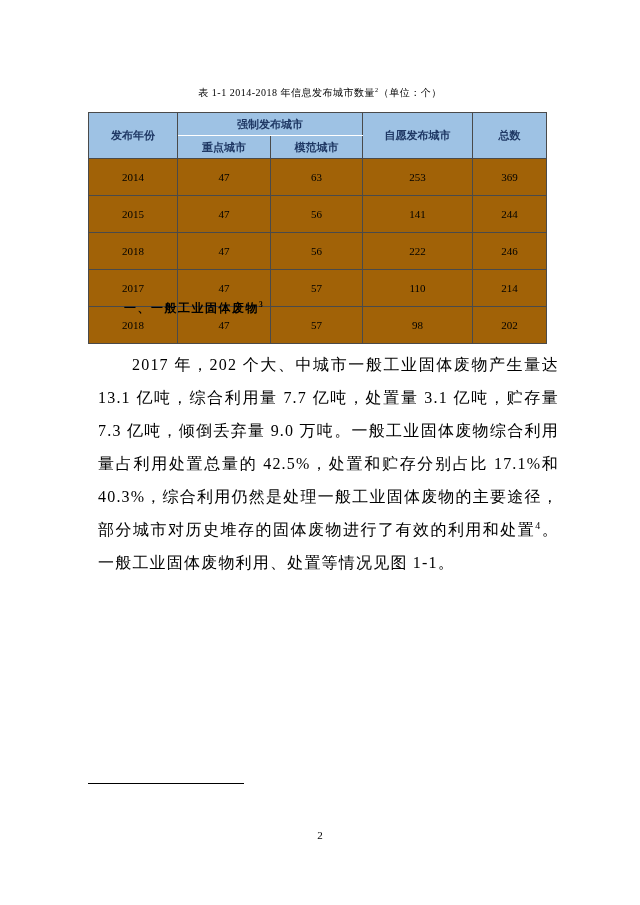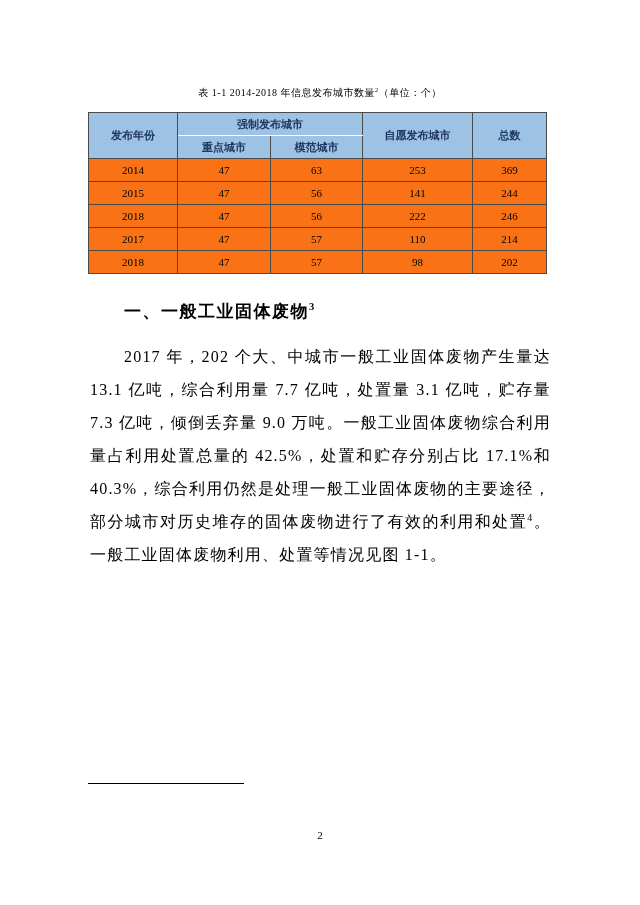--- a/index.html
+++ b/index.html
@@ -32,31 +32,31 @@
   .data-table th, .data-table td {
     border: 1px solid #4a4a4a;
     text-align: center; vertical-align: middle;
     padding: 0;
   }
   .data-table thead th {
     background: #9EC2E4; color: #1F3864;
     font-weight: bold; height: 23px;
   }
   .data-table thead th.group { border-bottom-color: #ffffff; }
-  .data-table tbody td { height: 23px; background: #f97316; }
+  .data-table tbody td { height: 37px; background: #a16207; }
 
   
   .section-heading {
     position: absolute; left: 124px; top: 300px; margin: 0;
-    font-size: 17px; font-weight: bold; letter-spacing: 1.5px;
+    font-size: 12px; font-weight: bold; letter-spacing: 1.5px;
   }
 
   
   .body-paragraph {
-    position: absolute; left: 90px; top: 340px; width: 461px; margin: 0;
+    position: absolute; left: 90px; top: 340px; width: 461px; margin: 8px;
     font-size: 16px; line-height: 33px;
     text-align: justify; text-align-last: left;
     text-indent: 34px; letter-spacing: 1.2px;
   }
 
   
   .footnote-sep {
     position: absolute; left: 88px; top: 783px;
     width: 156px; height: 0; border-top: 1px solid #000000;
   }

